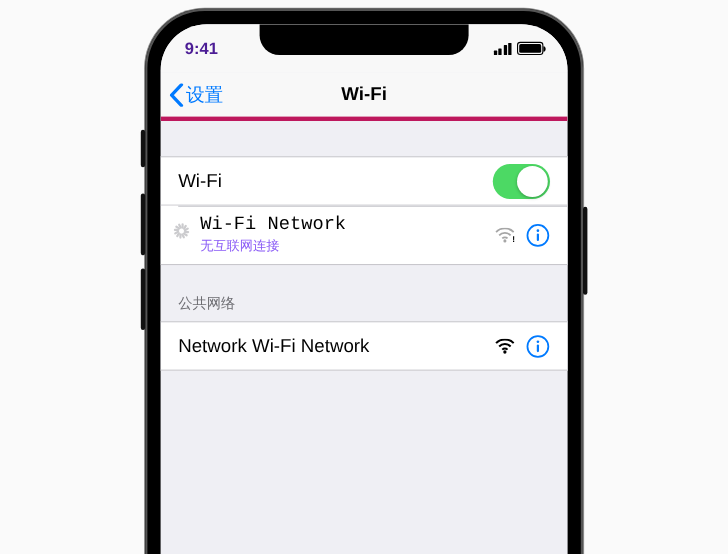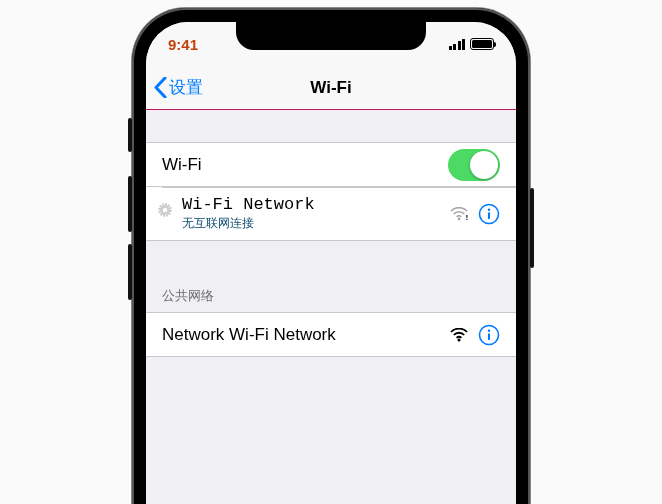--- a/index.html
+++ b/index.html
@@ -55,21 +55,21 @@
   }
   .status-bar {
     height: 44px;
     background: #f8f8f8;
     display: flex;
     align-items: center;
     justify-content: space-between;
     padding: 0 22px;
     font-size: 15px;
     font-weight: 600;
-    color: #c2410c;
+    color: #4c1d95;
     position: relative;
     z-index: 2;
   }
   .status-left { width: 60px; }
   .status-right {
     width: 70px;
     display: flex;
     align-items: center;
     justify-content: flex-end;
     gap: 5px;
@@ -108,21 +108,21 @@
     border-radius:0 2px 2px 0;
   }
   .battery .fill{
     background:#000; border-radius:1.5px;
     height:100%; width:100%;
   }
 
   .nav-bar {
     height: 44px;
     background: #f8f8f8;
-    border-bottom: 1px solid #be185d;
+    border-bottom: 4px solid #be185d;
     display: flex;
     align-items: center;
     position: relative;
   }
   .nav-back {
     display:flex; align-items:center;
     color:#007aff;
     font-size:17px;
     padding-left:8px;
     gap: 2px;
@@ -163,21 +163,21 @@
     height:1px;
     background:#c8c7cc;
   }
   .cell-label {
     font-size:17px;
     color:#000;
     flex:1;
   }
   .cell-sub {
     font-size:12px;
-    color:#0c4a6e;
+    color:#8b5cf6;
     margin-top:1px;
   }
   .cell-stack { display:flex; flex-direction:column; padding:8px 0; flex:1; }
   .cell.with-spinner { padding-left:10px; }
   .spinner {
     width:20px; height:20px;
     margin-right:6px;
     position:relative;
     opacity:0.45;
   }
@@ -283,21 +283,21 @@
             </svg>
             <svg width="22" height="22" viewBox="0 0 22 22">
               <circle cx="11" cy="11" r="9.5" stroke="#007aff" stroke-width="1.6" fill="none"></circle>
               <circle cx="11" cy="6.7" r="1.2" fill="#007aff"></circle>
               <rect x="10" y="9.2" width="2" height="7" rx="1" fill="#007aff"></rect>
             </svg>
           </div>
         </div>
       </div>
 
-      <div class="group" style="margin-top:40px">
+      <div class="group" style="margin-top:20px">
         <div class="header">公共网络</div>
         <div class="cell">
           <div class="cell-label">Network Wi-Fi Network</div>
           <div class="acc">
             <svg width="18" height="14" viewBox="0 0 18 14">
               <path d="M1 4 C5 -0.5 13 -0.5 17 4" stroke="#000" stroke-width="1.8" fill="none"></path>
               <path d="M3.8 7 C6.5 4 11.5 4 14.2 7" stroke="#000" stroke-width="1.8" fill="none"></path>
               <path d="M6.6 9.8 C8 8.4 10 8.4 11.4 9.8" stroke="#000" stroke-width="1.8" fill="none"></path>
               <circle cx="9" cy="12" r="1.5" fill="#000"></circle>
             </svg>

